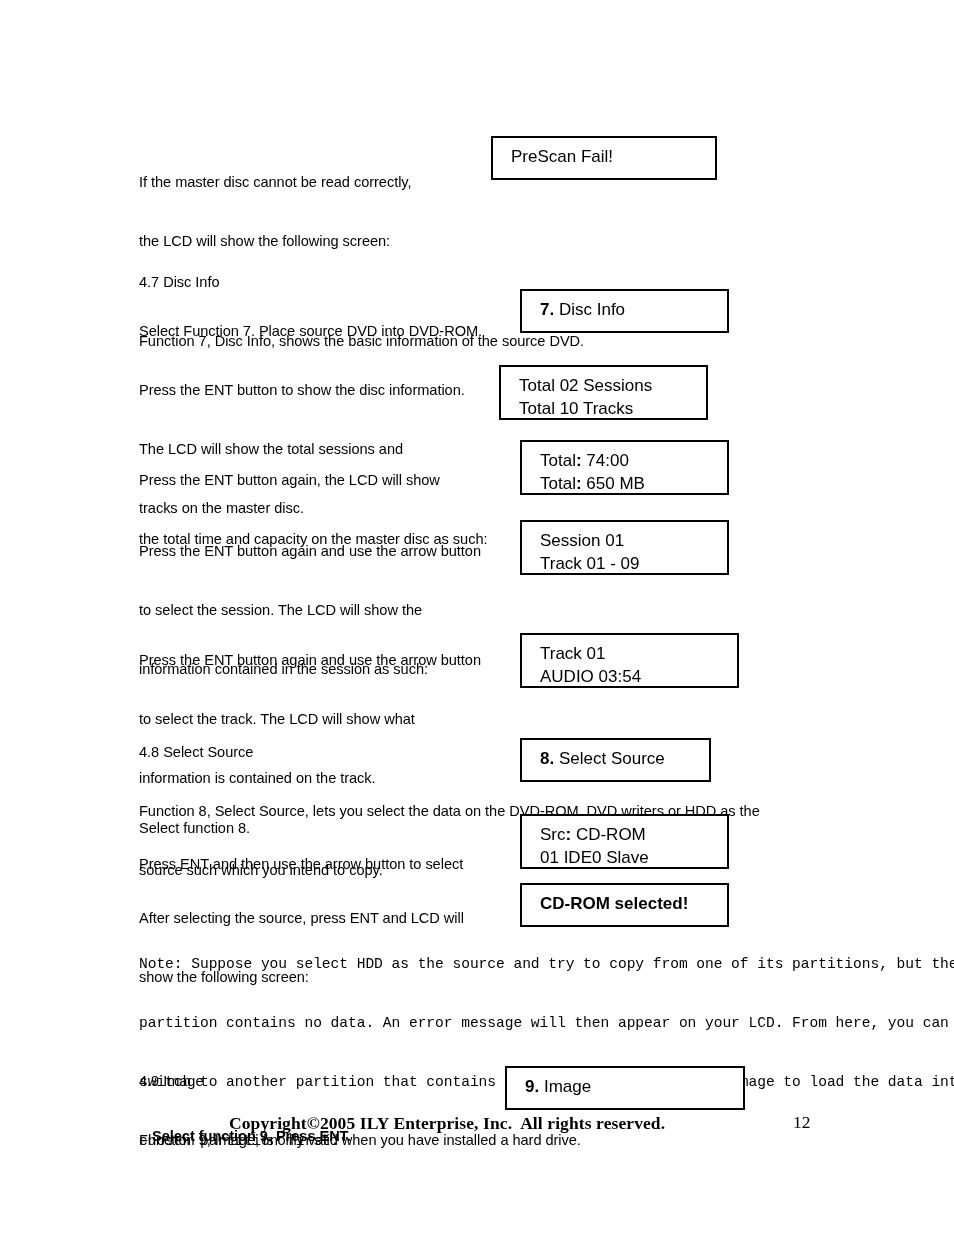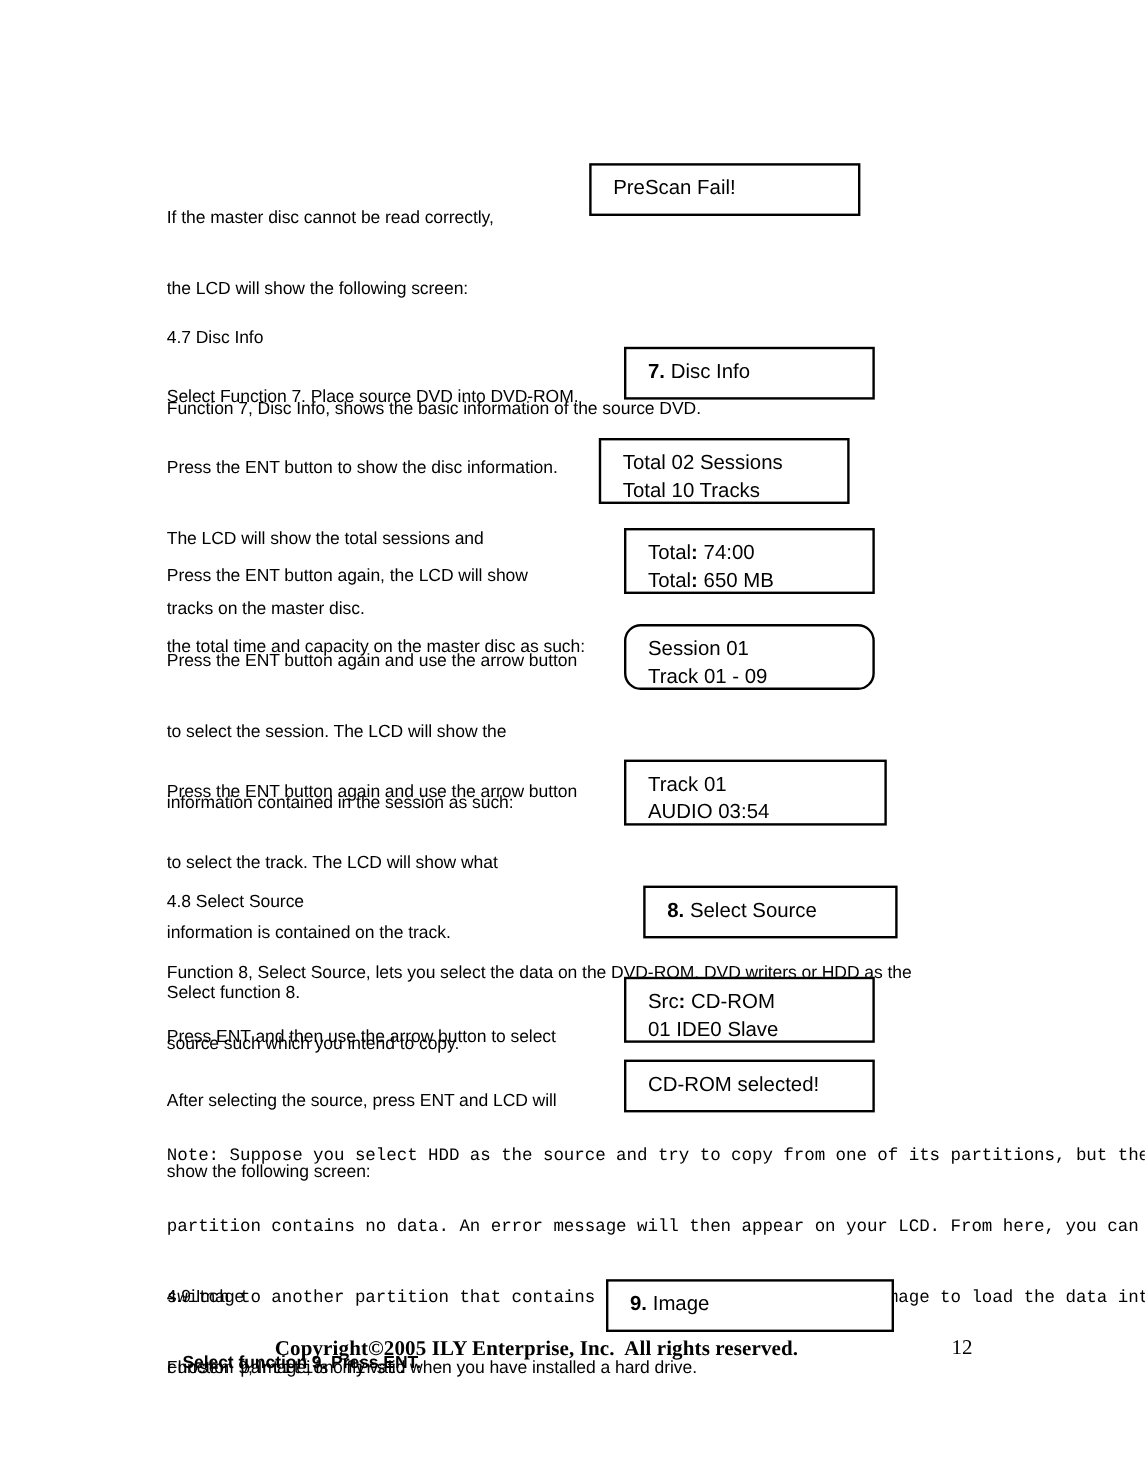--- a/index.html
+++ b/index.html
@@ -115,21 +115,21 @@
     <span class="lcdline"><span>Total</span><span class="b">:</span><span> 74:00</span></span>
     <span class="lcdline"><span>Total</span><span class="b">:</span><span> 650 MB</span></span>
   </div>
 
   <div class="tblock" style="left:139px; top:503px;">
     <span class="tline">Press the ENT button again and use the arrow button</span>
     <span class="tline">to select the session. The LCD will show the</span>
     <span class="tline">information contained in the session as such:</span>
   </div>
 
-  <div class="lcd" style="left:520px; top:520px; width:209px; height:55px;border-radius:14px;">
+  <div class="lcd" style="left:520px; top:520px; width:209px; height:55px;">
     <span class="lcdline">Session 01</span>
     <span class="lcdline">Track 01 - 09</span>
   </div>
 
   <div class="tblock" style="left:139px; top:612px;">
     <span class="tline">Press the ENT button again and use the arrow button</span>
     <span class="tline">to select the track. The LCD will show what</span>
     <span class="tline">information is contained on the track.</span>
   </div>
 
@@ -137,21 +137,21 @@
     <span class="lcdline">Track 01</span>
     <span class="lcdline">AUDIO 03:54</span>
   </div>
 
   <div class="tblock" style="left:139px; top:704px;">
     <span class="tline">4.8 Select Source</span>
     <span class="tline">Function 8, Select Source, lets you select the data on the DVD-ROM, DVD writers or HDD as the</span>
     <span class="tline">source such which you intend to copy.</span>
   </div>
 
-  <div class="lcd" style="left:536px; top:738px; width:212px; height:44px;">
+  <div class="lcd" style="left:520px; top:738px; width:191px; height:44px;">
     <span class="lcdline"><span class="b">8</span><span class="b">.</span><span> Select Source</span></span>
   </div>
 
   <div class="tblock" style="left:139px; top:780px;">
     <span class="tline">Select function 8.</span>
   </div>
 
   <div class="tblock" style="left:139px; top:816px;">
     <span class="tline">Press ENT and then use the arrow button to select</span>
   </div>
@@ -159,21 +159,21 @@
   <div class="lcd" style="left:520px; top:814px; width:209px; height:55px;">
     <span class="lcdline"><span>Src</span><span class="b">:</span><span> CD-ROM</span></span>
     <span class="lcdline">01 IDE0 Slave</span>
   </div>
 
   <div class="tblock" style="left:139px; top:870px;">
     <span class="tline">After selecting the source, press ENT and LCD will</span>
     <span class="tline">show the following screen:</span>
   </div>
 
-  <div class="lcd" style="left:520px; top:883px; width:209px; height:44px;">
+  <div class="lcd" style="left:520px; top:883px; width:209px; height:44px;font-weight:bold;">
     <span class="lcdline">CD-ROM selected!</span>
   </div>
 
   <div class="tblock" style="left:139px; top:916px;font-family:Liberation Mono, monospace;">
     <span class="tline">Note: Suppose you select HDD as the source and try to copy from one of its partitions, but the</span>
     <span class="tline">partition contains no data. An error message will then appear on your LCD. From here, you can</span>
     <span class="tline">switch to another partition that contains no data or use function 9 Image to load the data into the</span>
     <span class="tline">chosen partition first.</span>
   </div>
 

